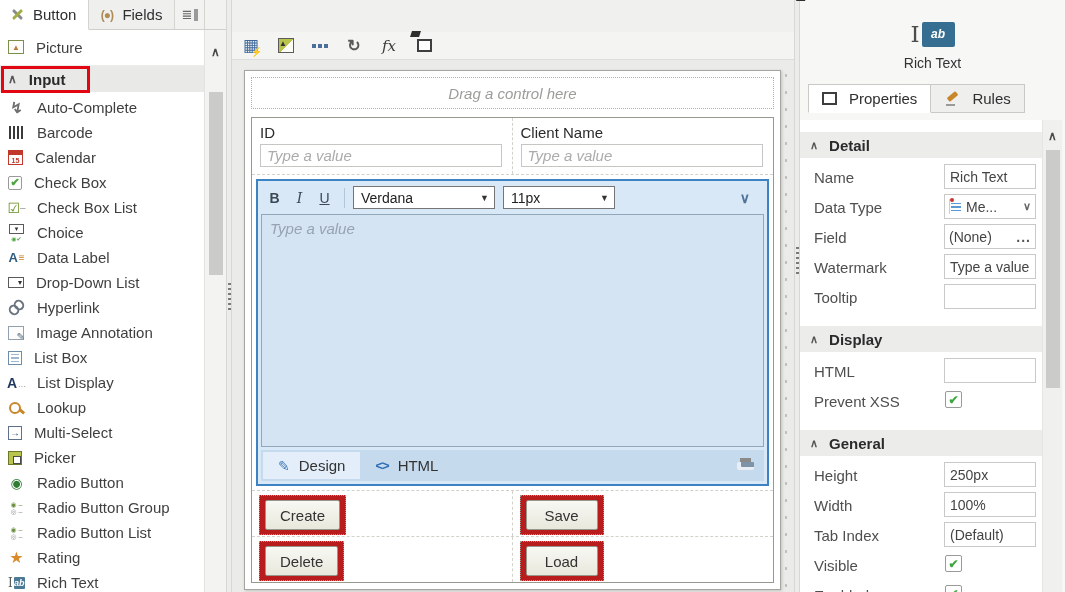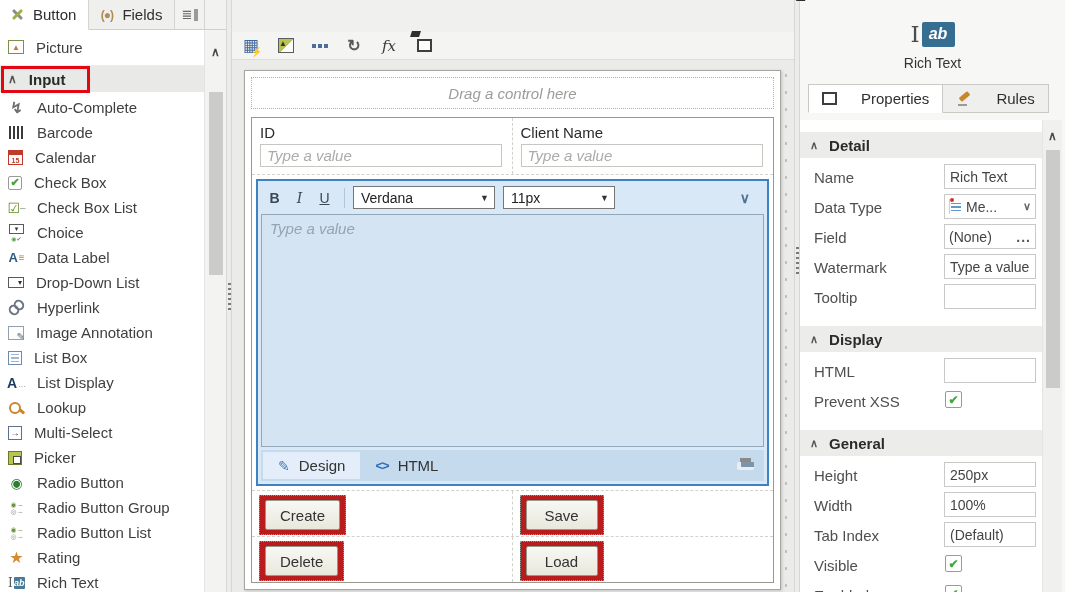--- a/index.html
+++ b/index.html
@@ -144,24 +144,24 @@
   .i-code::after { content:"<>"; }
   #printer { margin-left:auto; margin-right:10px; width:17px; height:15px; position:relative; }
   #printer::before { content:""; position:absolute; left:3px; top:0; width:11px; height:5px; background:#8a8a8a; }
   #printer::after { content:""; position:absolute; left:0; top:4px; width:17px; height:8px; background:#7d93a8; border-radius:1px; box-shadow:inset 4px -3px 0 #e8eef4; }
 
   
   #right { position:absolute; left:800px; top:0; width:265px; height:592px; background:#f7f7f6; }
   #rp-head { text-align:center; }
   #rp-icon { margin-top:21px; display:inline-flex; align-items:center; gap:2px; }
   #rp-icon .ibeam { font-family:"DejaVu Serif",serif; font-size:23px; color:#4c4c4c; line-height:26px; }
-  #rp-icon .abbox { width:33px; height:25px; background:#366e92; border-radius:2px; color:#fff; font-style:italic; font-weight:bold; font-size:16px; display:flex; align-items:center; justify-content:center; }
+  #rp-icon .abbox { width:33px; height:25px; background:#366e92; border-radius:2px; color:#fff; font-style:italic; font-weight:bold; font-size:12px; display:flex; align-items:center; justify-content:center; }
   #rp-title { margin-top:8px; font-size:14px; color:#333; }
   #rp-tabs { display:flex; margin-top:13px; padding-left:8px; height:29px; }
-  .rp-tab { display:flex; align-items:center; gap:24px; padding:0 13px; font-size:15px; color:#2f2f2f; border:1px solid #c9c9c6; }
+  .rp-tab { display:flex; align-items:center; gap:12px; padding:0 13px; font-size:15px; color:#2f2f2f; border:1px solid #c9c9c6; }
   .rp-tab.active { background:#fff; border-bottom-color:#fff; }
   .rp-tab.inactive { background:#efefee; border-left:none; }
   .i-gavel { width:16px; height:14px; }
   .i-gavel::before { content:""; position:absolute; left:3px; top:2px; width:11px; height:5px; background:#c8872b; border-radius:1px; transform:rotate(-40deg); }
   .i-gavel::after { content:""; position:absolute; left:2px; bottom:0; width:9px; height:2px; background:#9a9a9a; }
 
   #rp-content { position:absolute; left:0; top:120px; width:242px; bottom:0; background:#fff; padding-top:12px; overflow:hidden; }
   .sec-head { height:26px; background:#ececeb; display:flex; align-items:center; gap:11px; padding-left:10px; margin-bottom:4px; }
   .sec-head .chev { color:#555; font-size:11px; font-weight:bold; }
   .sec-head .t { font-weight:bold; font-size:15px; color:#2b2b2b; }

